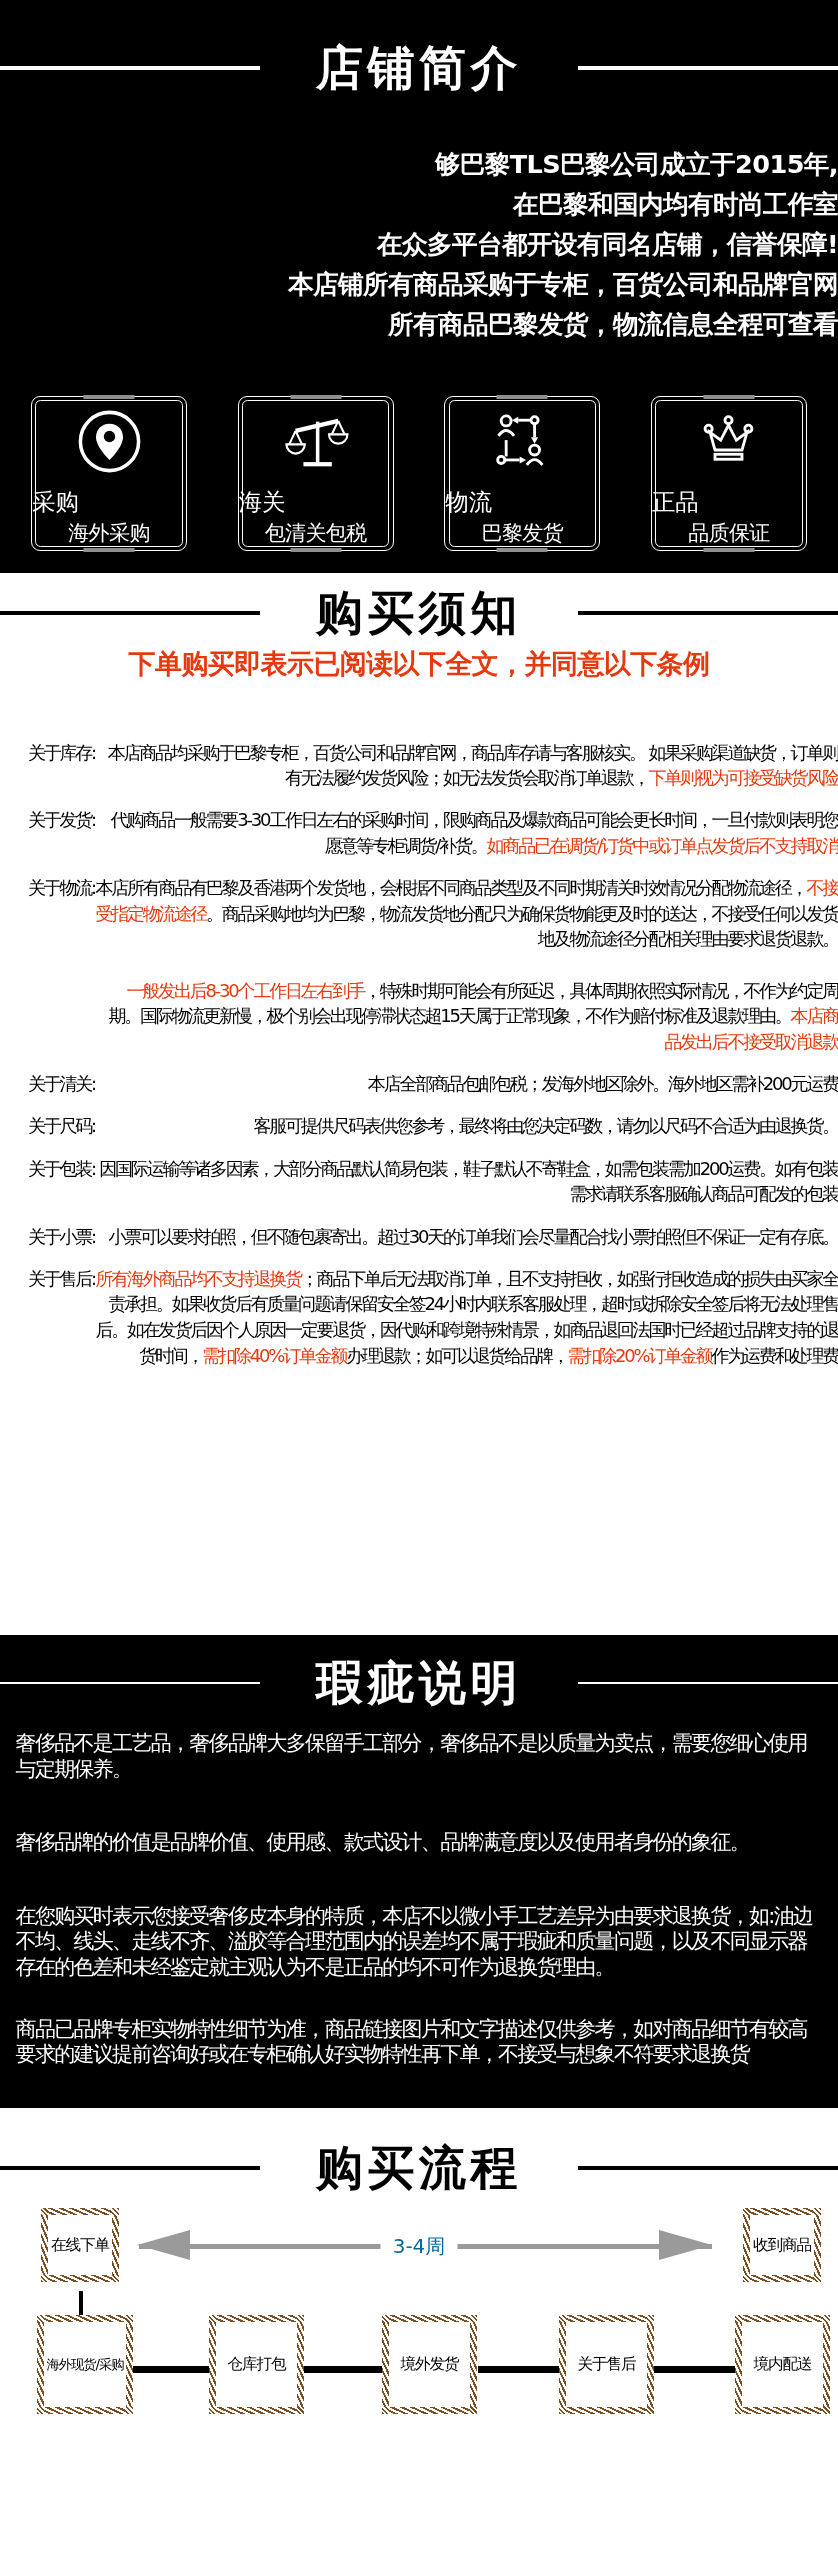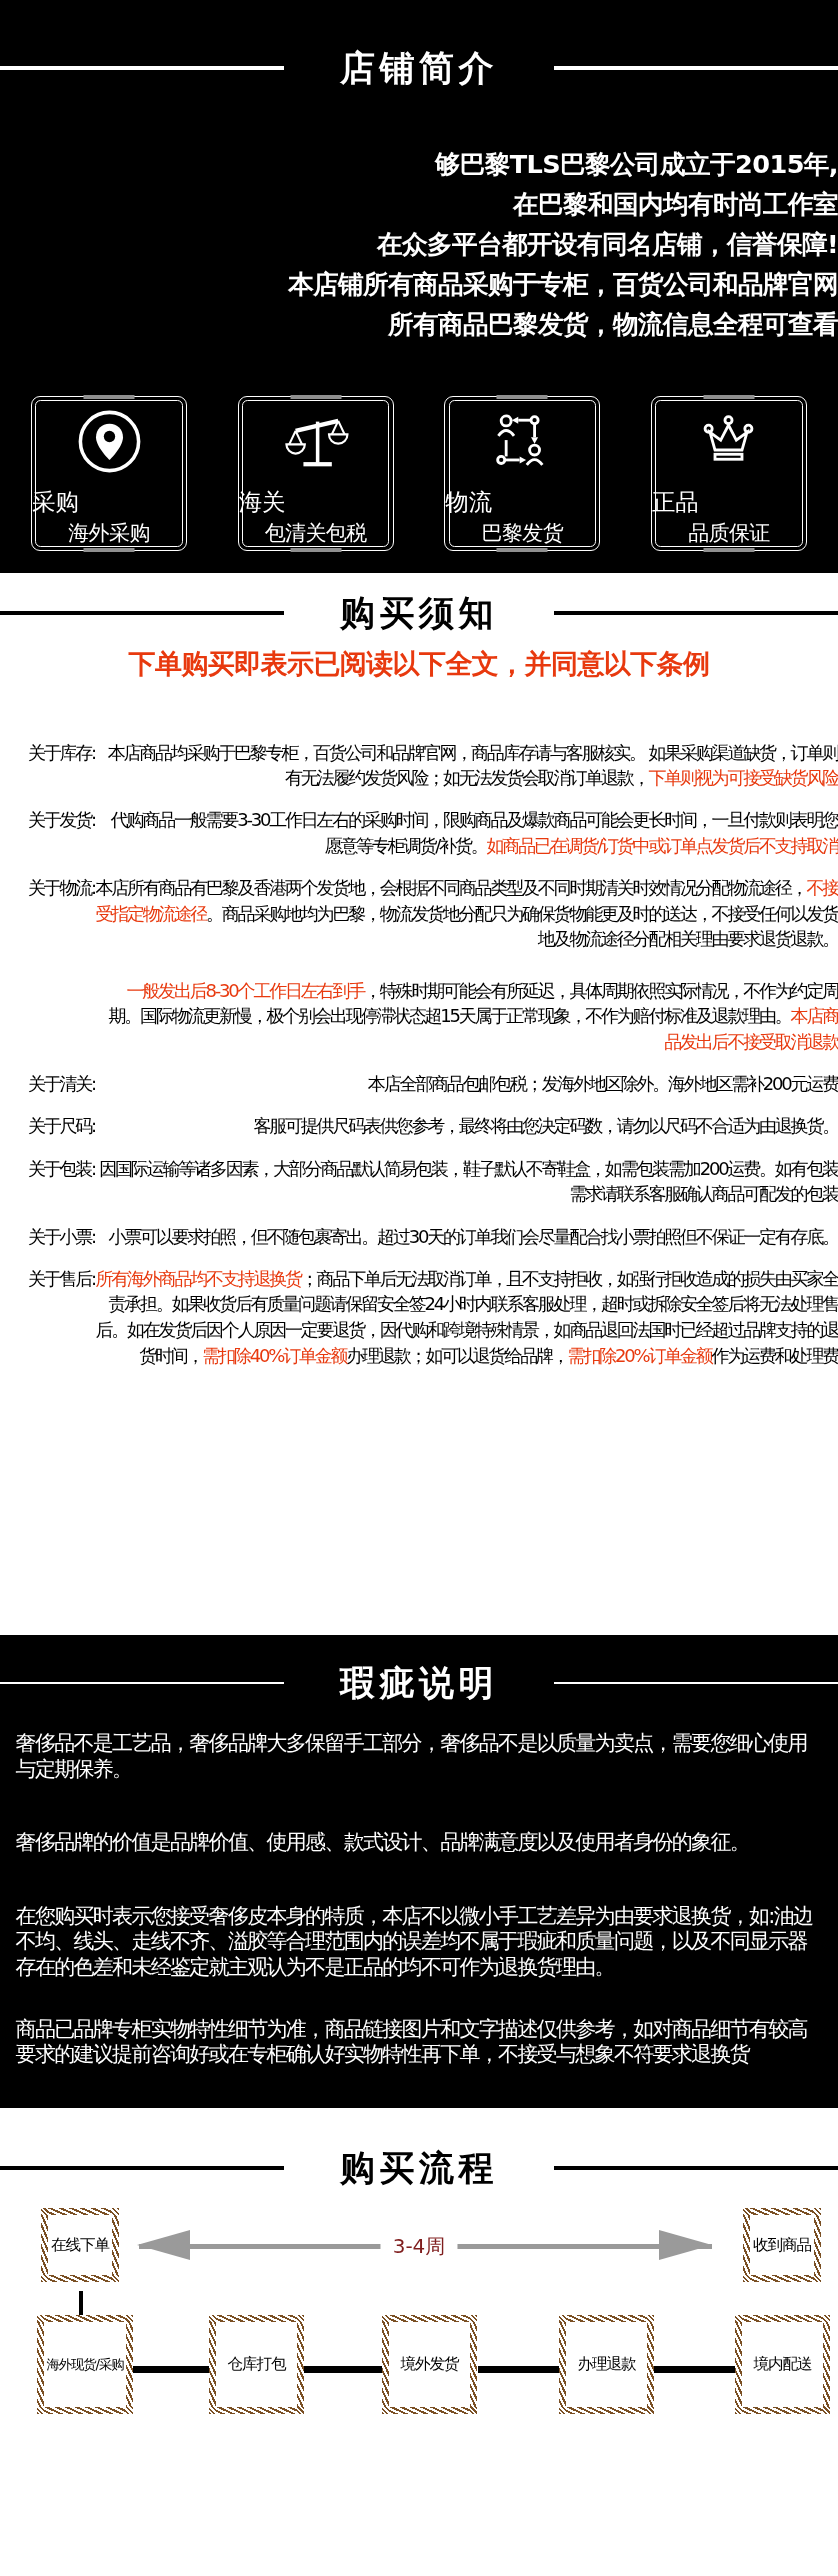--- a/index.html
+++ b/index.html
@@ -11,21 +11,21 @@
   .sec { overflow:hidden; position:relative; }
   .sec-black { background:#000; color:#fff; }
   .sec-white { background:#fff; color:#000; }
 
   
   .title-row { display:flex; align-items:center; }
   .title-row .tline { flex:1; height:3.9px; }
   .sec-black .tline { background:#fff; height:3.3px; }
   .sec-white .tline { background:#000; }
   .sec-title {
-    font-size:35px; font-weight:bold; letter-spacing:4.5px;
+    font-size:47px; font-weight:bold; letter-spacing:4.5px;
     margin:0 56px; white-space:nowrap; line-height:40px;
   }
 
   
   .sec1 { height:573px; }
   .sec1 .title-row { padding-top:48px; }
   .intro-lines { margin-top:56px; }
   .intro-line {
     text-align:right; font-size:25.6px; font-weight:bold;
     line-height:40px; letter-spacing:-0.6px; white-space:nowrap;
@@ -83,21 +83,21 @@
   }
   .flow-box.small-text { font-size:13.4px; letter-spacing:-1.1px; }
   .flow-top { top:20px; width:78px; height:74px; }
   .flow-bottom { top:127px; height:99px; }
   .arrow-line { position:absolute; top:56px; left:139px; width:573px; height:4.5px; background:#9a9a9a; }
   .arrow-head { position:absolute; top:42px; width:0; height:0; border-top:15.6px solid transparent; border-bottom:15.6px solid transparent; }
   .arrow-head.left  { left:137px;  border-right:53px solid #9a9a9a; }
   .arrow-head.right { left:659px; border-left:53px solid #9a9a9a; }
   .arrow-label {
     position:absolute; top:58px; left:50%; transform:translate(-50%,-50%);
-    background:#fff; padding:0 12.2px; font-size:20px; font-weight:500; letter-spacing:0; color:#7f1d1d;
+    background:#fff; padding:0 12.2px; font-size:20px; font-weight:500; letter-spacing:0; color:#0369a1;
   }
   .v-connector { position:absolute; left:79px; top:103px; width:3.9px; height:24.5px; background:#000; }
   .h-connector { position:absolute; top:178px; height:7.2px; background:#000; }
 
   
   .sec5 { height:199px; }
   .sec5 .title-row { padding-top:31px;text-align:center; }
   .sec5 .tline { height:2.8px; }
   .service-row { display:flex; align-items:center; margin-top:25.6px; }
   .service-hours { margin-left:38px; font-size:25.6px; letter-spacing:0; white-space:nowrap; }
@@ -293,21 +293,21 @@
       <div class="arrow-label">3-4周</div>
 
       <div class="flow-box flow-top" style="left:41px;">在线下单</div>
       <div class="flow-box flow-top" style="left:743px;">收到商品</div>
 
       <div class="v-connector"></div>
       <div class="flow-steps-layer">
           <div class="flow-box flow-bottom small-text" style="left: 37px; width: 96px;">海外现货/采购</div>
           <div class="flow-box flow-bottom" style="left: 209px; width: 95px;">仓库打包</div>
           <div class="flow-box flow-bottom" style="left: 382px; width: 95px;">境外发货</div>
-          <div class="flow-box flow-bottom" style="left: 559px; width: 95px;">办理退款</div>
+          <div class="flow-box flow-bottom" style="left: 559px; width: 95px;">关于售后</div>
           <div class="flow-box flow-bottom" style="left: 735px; width: 95px;">境内配送</div>
         </div>
       <div class="flow-connectors-layer">
           <div class="h-connector" style="left: 133px; width: 76px;"></div>
           <div class="h-connector" style="left: 304px; width: 78px;"></div>
           <div class="h-connector" style="left: 478px; width: 81px;"></div>
           <div class="h-connector" style="left: 654px; width: 81px;"></div>
         </div>
     </div>
   </div>

